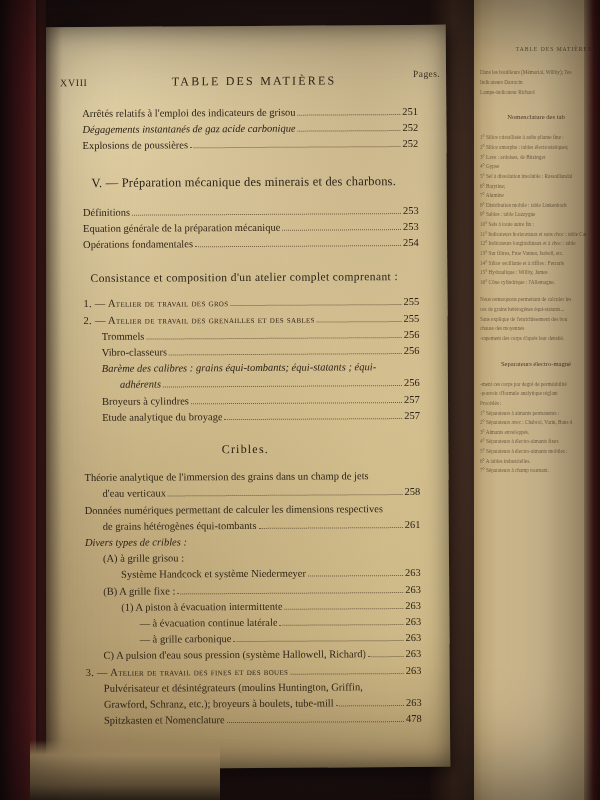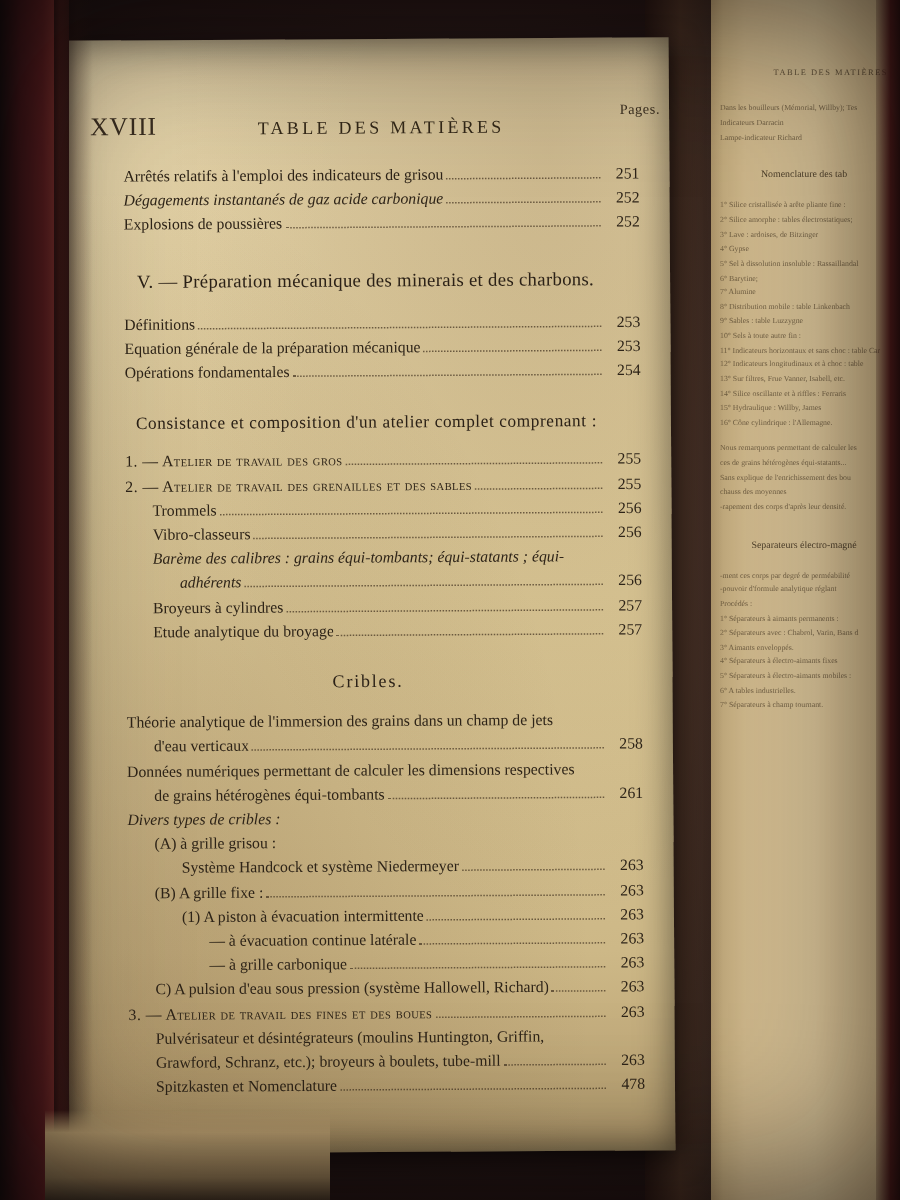--- a/index.html
+++ b/index.html
@@ -99,21 +99,21 @@
     color: #2a2118;
   }
 
   
   .page-header {
     display: flex;
     align-items: baseline;
     margin-bottom: 16px;
   }
   .folio {
-    font-size: 17px;
+    font-size: 10px;
     letter-spacing: 0.6px;
     width: 52px;
     color: #3a2e20;
     font-family: Liberation Serif, serif;
   }
   .running-head {
     flex: 1;
     text-align: center;
     font-size: 12px;
     letter-spacing: 2.2px;
@@ -147,21 +147,20 @@
   .leader {
     flex: 1;
     border-bottom: 1px dotted #4a3a26;
     margin: 0 2px 3px 2px;
     min-width: 6px;
     opacity: 0.75;
   }
   .pg {
     font-size: 10.5px;
     width: 24px;
-    text-align: right;
     color: #2e2418;
   }
   .indent-1 { padding-left: 22px; }
   .indent-2 { padding-left: 40px; }
   .indent-3 { padding-left: 58px; }
   .indent-4 { padding-left: 76px; }
   .italic { font-style: italic; }
   .smallcaps {
     font-variant: small-caps;
     letter-spacing: 0.3px;

